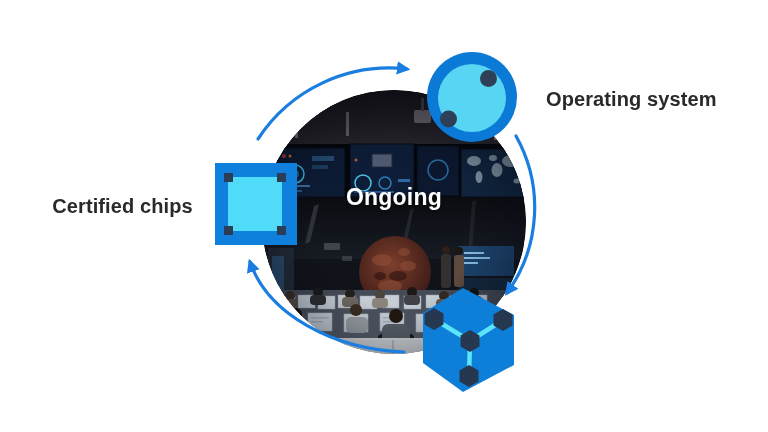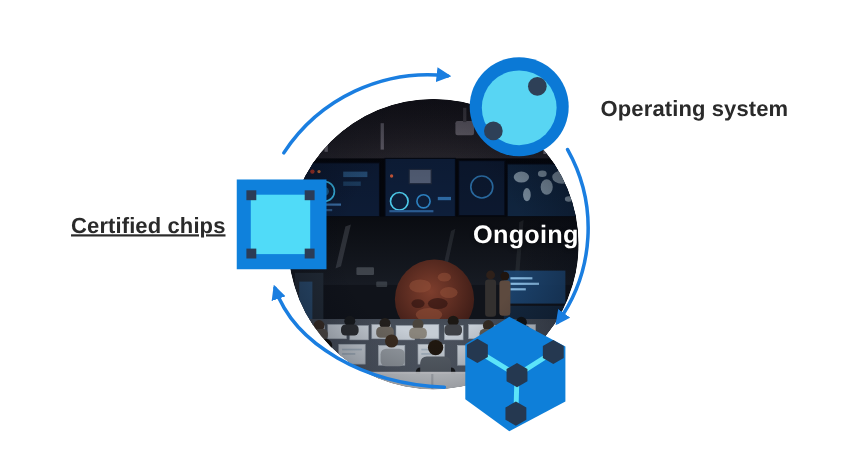--- a/index.html
+++ b/index.html
@@ -6,35 +6,35 @@
   .canvas{
     position:relative;width:768px;height:432px;background:#ffffff;overflow:hidden;
     font-family:"Liberation Sans",sans-serif;
   }
   .photo{
     position:absolute;left:262px;top:90px;width:264px;height:264px;border-radius:50%;
     overflow:hidden;
   }
   .photo svg{display:block;}
   .center-label{
-    position:absolute;left:0;right:0;top:94px;text-align:right;
+    position:absolute;left:0;right:0;top:94px;text-align:center;
     color:#ffffff;font-size:23px;line-height:26px;font-weight:700;
-    text-shadow:0 1px 4px rgba(0,0,0,.45);letter-spacing:.2px;margin-top:16px;
+    text-shadow:0 1px 4px rgba(0,0,0,.45);letter-spacing:.2px;
   }
   .arrows{position:absolute;left:0;top:0;pointer-events:none;}
   .node-icon{position:absolute;}
   .icon-os{left:426px;top:51px;}
   .icon-chip{left:215px;top:163px;}
   .icon-cube{left:420px;top:285px;}
   .node-label{
     position:absolute;color:#2a2a2a;font-size:20px;font-weight:700;
     white-space:nowrap;letter-spacing:.1px;
   }
   .label-os{left:530px;top:88px;margin-left:16px;}
-  .label-chip{left:40px;top:195px;width:165px;text-align:right;text-decoration:underline;}
+  .label-chip{left:40px;top:195px;width:165px;text-align:center;}
   .label-cloud{left:527px;top:328px;}
 </style>
 </head>
 <body>
 
 <div class="canvas">
 
   <div class="photo">
     <svg width="264" height="264" viewBox="0 0 264 264">
       <defs>

